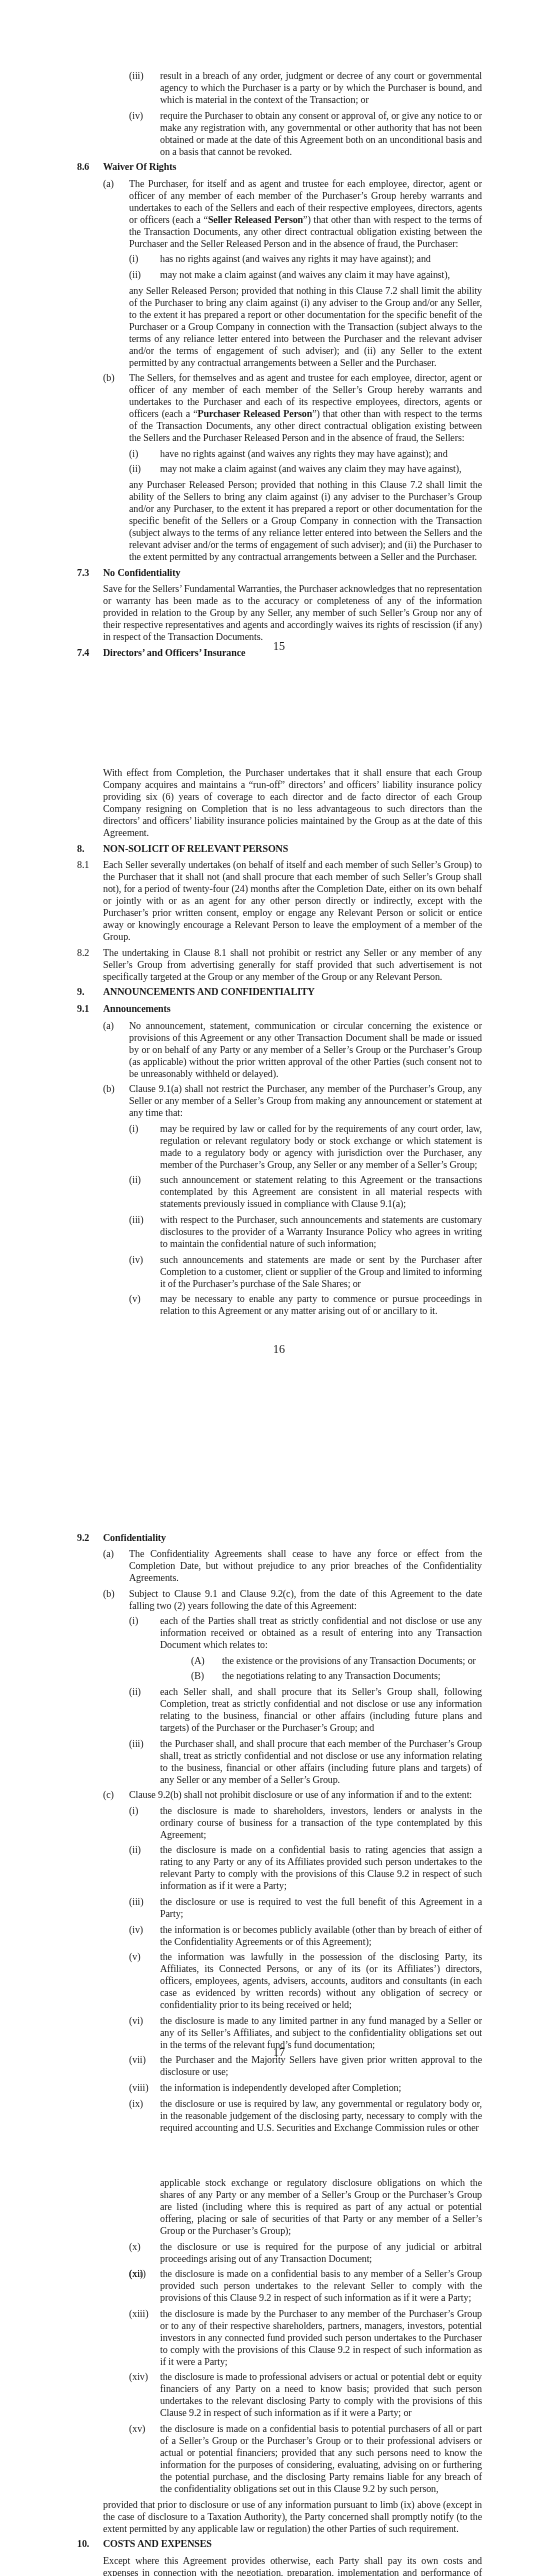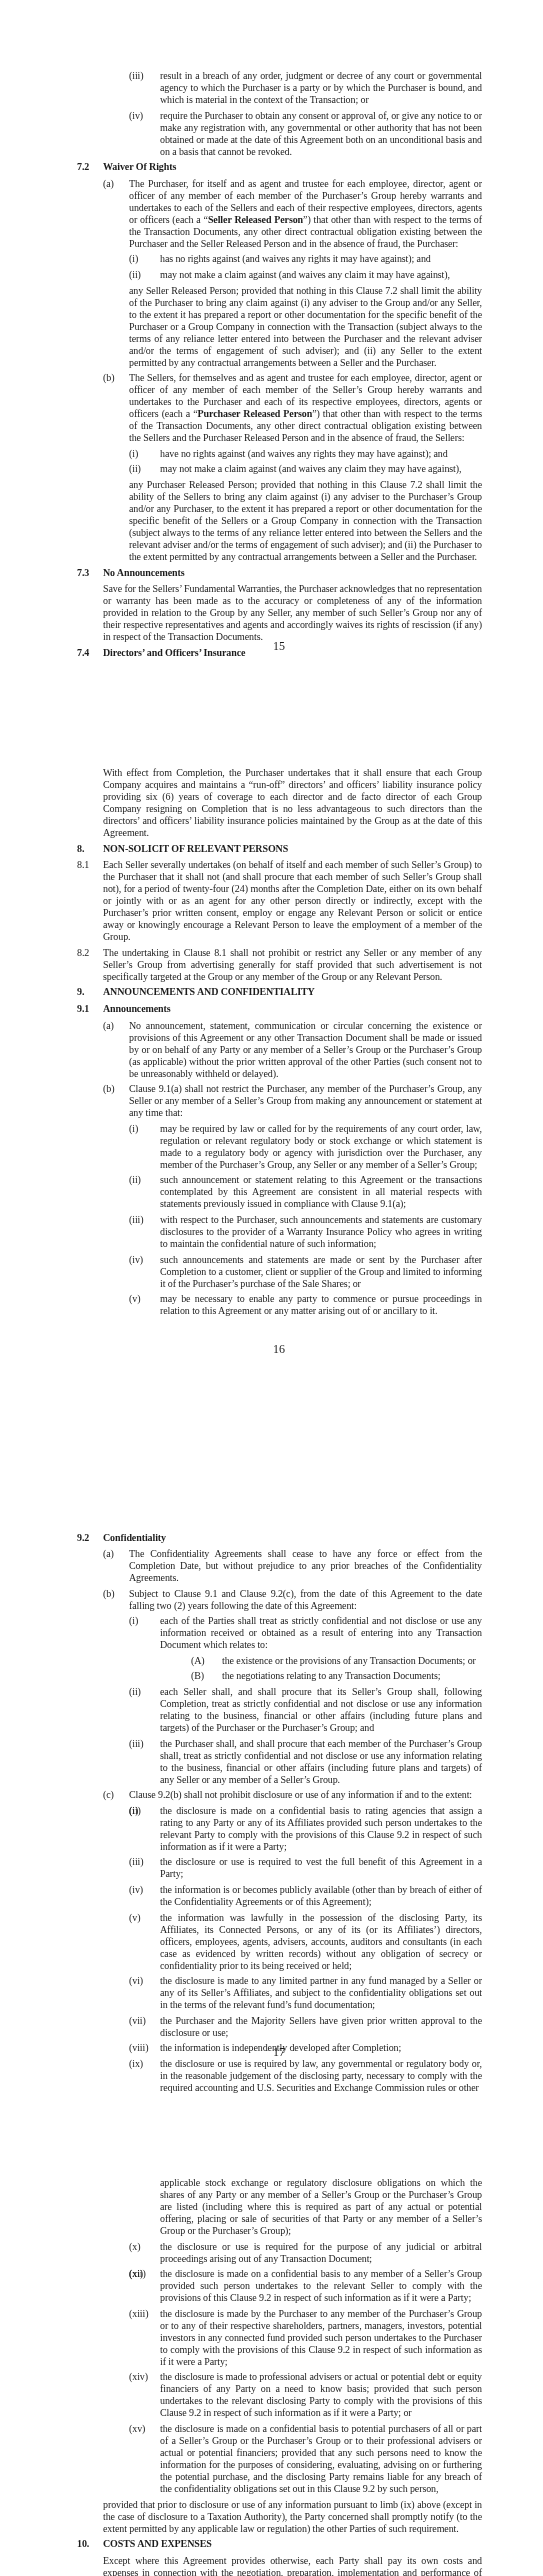--- a/index.html
+++ b/index.html
@@ -45,30 +45,30 @@
   }
   b { font-weight: 700; }
 </style>
 </head>
 <body>
 
 <div id="canvas" style="background: rgb(255, 255, 255); color: rgb(28, 28, 28);">
     <div class="page" style="top: 70px;">
       <div class="block t-roman"><span class="lbl">(iii)</span><span class="txt">result in a breach of any order, judgment or decree of any court or governmental agency to which the Purchaser is a party or by which the Purchaser is bound, and which is material in the context of the Transaction; or</span></div>
       <div class="block t-roman"><span class="lbl">(iv)</span><span class="txt">require the Purchaser to obtain any consent or approval of, or give any notice to or make any registration with, any governmental or other authority that has not been obtained or made at the date of this Agreement both on an unconditional basis and on a basis that cannot be revoked.</span></div>
-      <div class="block t-heading"><span class="num">7.2</span><span class="txt">Waiver Of Rights</span></div>
+      <div class="block t-heading"><span class="num">8.6</span><span class="txt">Waiver Of Rights</span></div>
       <div class="block t-alpha"><span class="lbl">(a)</span><span class="txt">The Purchaser, for itself and as agent and trustee for each employee, director, agent or officer of any member of each member of the Purchaser’s Group hereby warrants and undertakes to each of the Sellers and each of their respective employees, directors, agents or officers (each a “<b>Seller Released Person</b>”) that other than with respect to the terms of the Transaction Documents, any other direct contractual obligation existing between the Purchaser and the Seller Released Person and in the absence of fraud, the Purchaser:</span></div>
       <div class="block t-roman"><span class="lbl">(i)</span><span class="txt">has no rights against (and waives any rights it may have against); and</span></div>
       <div class="block t-roman"><span class="lbl">(ii)</span><span class="txt">may not make a claim against (and waives any claim it may have against),</span></div>
       <div class="block t-hang1"><span class="txt">any Seller Released Person; provided that nothing in this Clause 7.2 shall limit the ability of the Purchaser to bring any claim against (i) any adviser to the Group and/or any Seller, to the extent it has prepared a report or other documentation for the specific benefit of the Purchaser or a Group Company in connection with the Transaction (subject always to the terms of any reliance letter entered into between the Purchaser and the relevant adviser and/or the terms of engagement of such adviser); and (ii) any Seller to the extent permitted by any contractual arrangements between a Seller and the Purchaser.</span></div>
       <div class="block t-alpha"><span class="lbl">(b)</span><span class="txt">The Sellers, for themselves and as agent and trustee for each employee, director, agent or officer of any member of each member of the Seller’s Group hereby warrants and undertakes to the Purchaser and each of its respective employees, directors, agents or officers (each a “<b>Purchaser Released Person</b>”) that other than with respect to the terms of the Transaction Documents, any other direct contractual obligation existing between the Sellers and the Purchaser Released Person and in the absence of fraud, the Sellers:</span></div>
       <div class="block t-roman"><span class="lbl">(i)</span><span class="txt">have no rights against (and waives any rights they may have against); and</span></div>
       <div class="block t-roman"><span class="lbl">(ii)</span><span class="txt">may not make a claim against (and waives any claim they may have against),</span></div>
       <div class="block t-hang1"><span class="txt">any Purchaser Released Person; provided that nothing in this Clause 7.2 shall limit the ability of the Sellers to bring any claim against (i) any adviser to the Purchaser’s Group and/or any Purchaser, to the extent it has prepared a report or other documentation for the specific benefit of the Sellers or a Group Company in connection with the Transaction (subject always to the terms of any reliance letter entered into between the Sellers and the relevant adviser and/or the terms of engagement of such adviser); and (ii) the Purchaser to the extent permitted by any contractual arrangements between a Seller and the Purchaser.</span></div>
-      <div class="block t-heading"><span class="num">7.3</span><span class="txt">No Announcements</span></div>
+      <div class="block t-heading"><span class="num">7.3</span><span class="txt">No Confidentiality</span></div>
       <div class="block t-para0"><span class="txt">Save for the Sellers’ Fundamental Warranties, the Purchaser acknowledges that no representation or warranty has been made as to the accuracy or completeness of any of the information provided in relation to the Group by any Seller, any member of such Seller’s Group nor any of their respective representatives and agents and accordingly waives its rights of rescission (if any) in respect of the Transaction Documents.</span></div>
       <div class="block t-heading"><span class="num">7.4</span><span class="txt">Directors’ and Officers’ Insurance</span></div>
     </div>
     <div class="page-number" style="top: 640px;">15</div>
     <div class="page" style="top: 767px;">
       <div class="block t-para0"><span class="txt">With effect from Completion, the Purchaser undertakes that it shall ensure that each Group Company acquires and maintains a “run-off” directors’ and officers’ liability insurance policy providing six (6) years of coverage to each director and de facto director of each Group Company resigning on Completion that is no less advantageous to such directors than the directors’ and officers’ liability insurance policies maintained by the Group as at the date of this Agreement.</span></div>
       <div class="block t-heading"><span class="num">8.</span><span class="txt">NON-SOLICIT OF RELEVANT PERSONS</span></div>
       <div class="block t-clause"><span class="num">8.1</span><span class="txt">Each Seller severally undertakes (on behalf of itself and each member of such Seller’s Group) to the Purchaser that it shall not (and shall procure that each member of such Seller’s Group shall not), for a period of twenty-four (24) months after the Completion Date, either on its own behalf or jointly with or as an agent for any other person directly or indirectly, except with the Purchaser’s prior written consent, employ or engage any Relevant Person or solicit or entice away or knowingly encourage a Relevant Person to leave the employment of a member of the Group.</span></div>
       <div class="block t-clause"><span class="num">8.2</span><span class="txt">The undertaking in Clause 8.1 shall not prohibit or restrict any Seller or any member of any Seller’s Group from advertising generally for staff provided that such advertisement is not specifically targeted at the Group or any member of the Group or any Relevant Person.</span></div>
       <div class="block t-heading"><span class="num">9.</span><span class="txt">ANNOUNCEMENTS AND CONFIDENTIALITY</span></div>
@@ -85,21 +85,21 @@
     <div class="page" style="top: 1530px;">
       <div class="block t-heading"><span class="num">9.2</span><span class="txt">Confidentiality</span></div>
       <div class="block t-alpha"><span class="lbl">(a)</span><span class="txt">The Confidentiality Agreements shall cease to have any force or effect from the Completion Date, but without prejudice to any prior breaches of the Confidentiality Agreements.</span></div>
       <div class="block t-alpha"><span class="lbl">(b)</span><span class="txt">Subject to Clause 9.1 and Clause 9.2(c), from the date of this Agreement to the date falling two (2) years following the date of this Agreement:</span></div>
       <div class="block t-roman"><span class="lbl">(i)</span><span class="txt">each of the Parties shall treat as strictly confidential and not disclose or use any information received or obtained as a result of entering into any Transaction Document which relates to:</span></div>
       <div class="block t-cap"><span class="lbl">(A)</span><span class="txt">the existence or the provisions of any Transaction Documents; or</span></div>
       <div class="block t-cap"><span class="lbl">(B)</span><span class="txt">the negotiations relating to any Transaction Documents;</span></div>
       <div class="block t-roman"><span class="lbl">(ii)</span><span class="txt">each Seller shall, and shall procure that its Seller’s Group shall, following Completion, treat as strictly confidential and not disclose or use any information relating to the business, financial or other affairs (including future plans and targets) of the Purchaser or the Purchaser’s Group; and</span></div>
       <div class="block t-roman"><span class="lbl">(iii)</span><span class="txt">the Purchaser shall, and shall procure that each member of the Purchaser’s Group shall, treat as strictly confidential and not disclose or use any information relating to the business, financial or other affairs (including future plans and targets) of any Seller or any member of a Seller’s Group.</span></div>
       <div class="block t-alpha"><span class="lbl">(c)</span><span class="txt">Clause 9.2(b) shall not prohibit disclosure or use of any information if and to the extent:</span></div>
-      <div class="block t-roman"><span class="lbl">(i)</span></div>
+      <div class="block t-roman"><span class="lbl">(i)</span><span class="txt">the disclosure is made to shareholders, investors, lenders or analysts in the ordinary course of business for a transaction of the type contemplated by this Agreement;</span></div>
       <div class="block t-roman"><span class="lbl">(ii)</span><span class="txt">the disclosure is made on a confidential basis to rating agencies that assign a rating to any Party or any of its Affiliates provided such person undertakes to the relevant Party to comply with the provisions of this Clause 9.2 in respect of such information as if it were a Party;</span></div>
       <div class="block t-roman"><span class="lbl">(iii)</span><span class="txt">the disclosure or use is required to vest the full benefit of this Agreement in a Party;</span></div>
       <div class="block t-roman"><span class="lbl">(iv)</span><span class="txt">the information is or becomes publicly available (other than by breach of either of the Confidentiality Agreements or of this Agreement);</span></div>
       <div class="block t-roman"><span class="lbl">(v)</span><span class="txt">the information was lawfully in the possession of the disclosing Party, its Affiliates, its Connected Persons, or any of its (or its Affiliates’) directors, officers, employees, agents, advisers, accounts, auditors and consultants (in each case as evidenced by written records) without any obligation of secrecy or confidentiality prior to its being received or held;</span></div>
       <div class="block t-roman"><span class="lbl">(vi)</span><span class="txt">the disclosure is made to any limited partner in any fund managed by a Seller or any of its Seller’s Affiliates, and subject to the confidentiality obligations set out in the terms of the relevant fund’s fund documentation;</span></div>
       <div class="block t-roman"><span class="lbl">(vii)</span><span class="txt">the Purchaser and the Majority Sellers have given prior written approval to the disclosure or use;</span></div>
       <div class="block t-roman"><span class="lbl">(viii)</span><span class="txt">the information is independently developed after Completion;</span></div>
       <div class="block t-roman"><span class="lbl">(ix)</span><span class="txt">the disclosure or use is required by law, any governmental or regulatory body or, in the reasonable judgement of the disclosing party, necessary to comply with the required accounting and U.S. Securities and Exchange Commission rules or other</span></div>
     </div>
     <div class="page-number" style="top: 2046px;">17</div>

